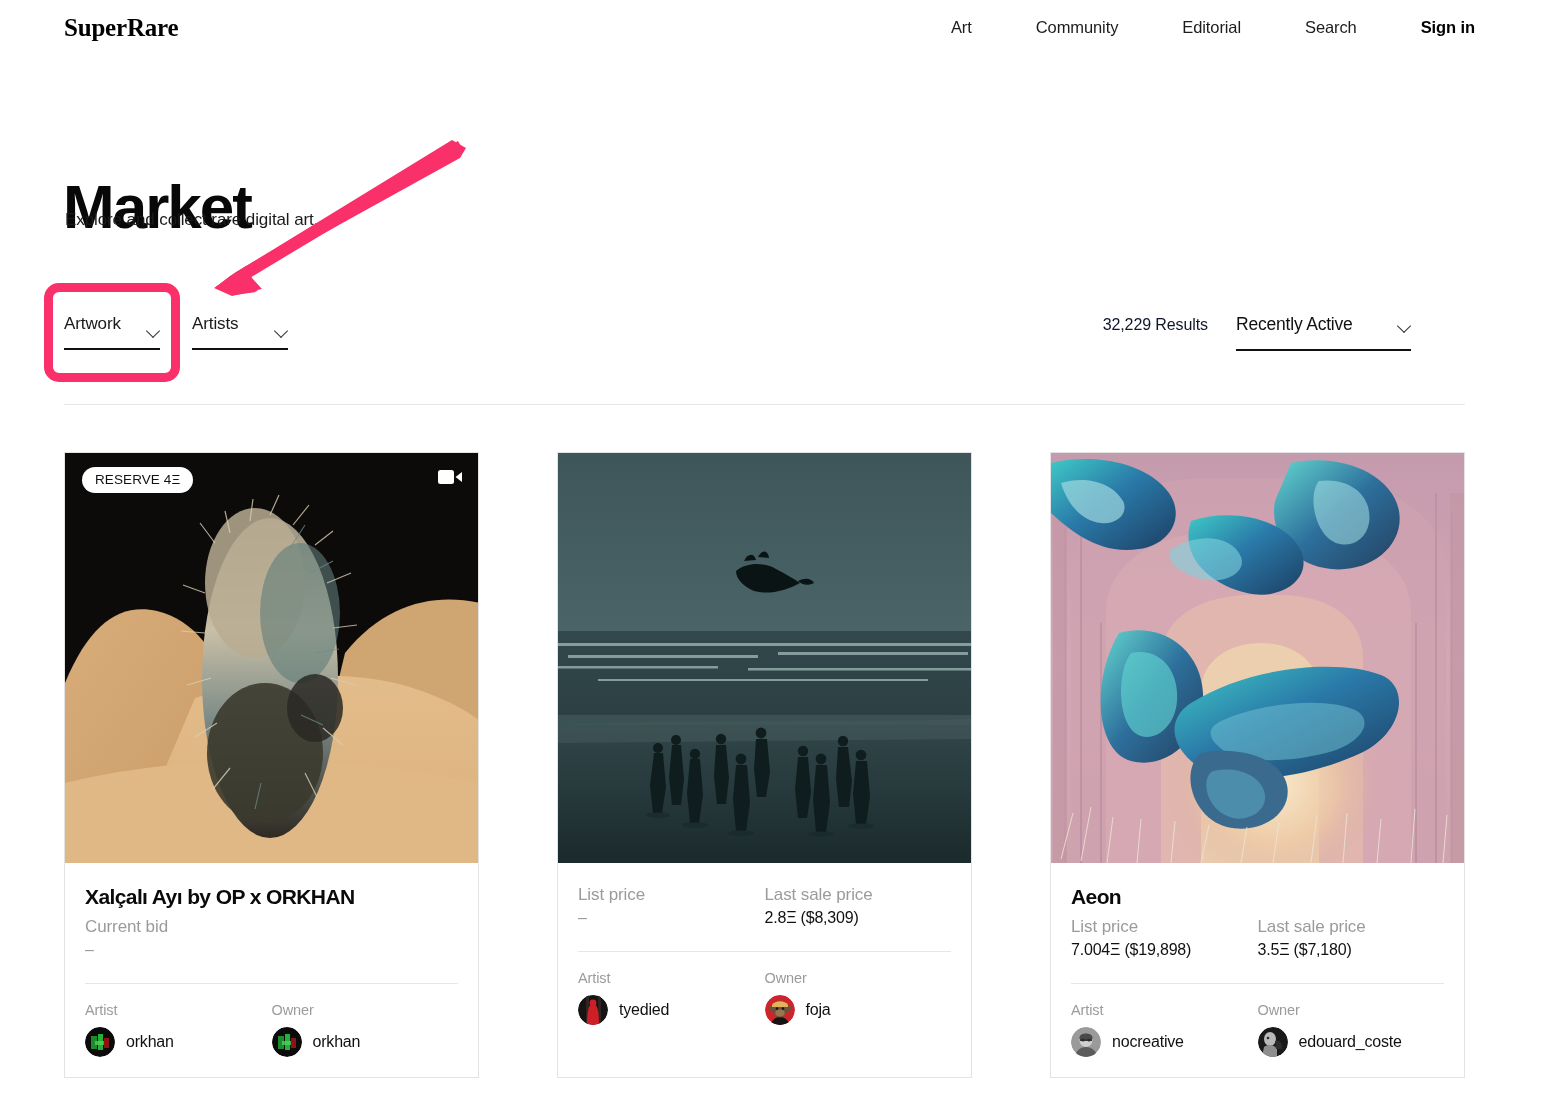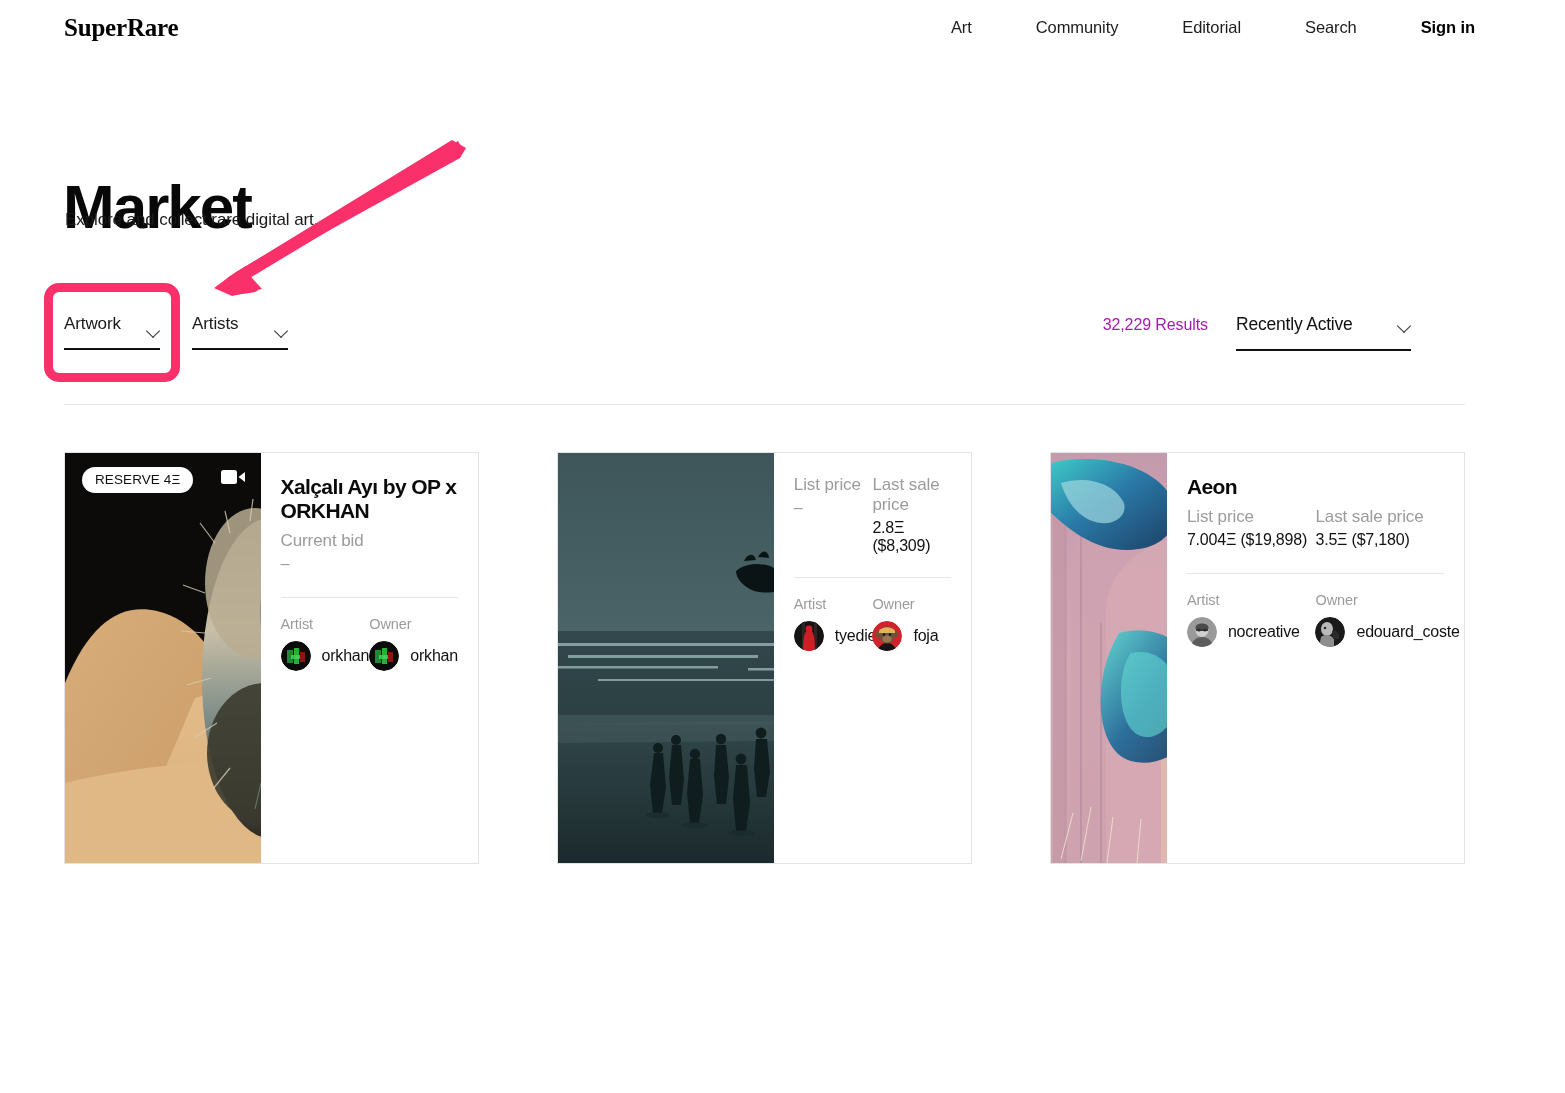--- a/index.html
+++ b/index.html
@@ -113,21 +113,21 @@
   .results-row {
     position: absolute;
     right: 100px;
     top: 314px;
     display: flex;
     align-items: flex-start;
     gap: 28px;
   }
   .results-count {
     font-size: 16px;
-    color: #a21caf;
+    color: #0f172a;
     letter-spacing: -0.1px;
     padding-top: 2px;
     margin-left: 44px;
   }
   .sort-dropdown {
     width: 175px;
     border-bottom: 2px solid #111;
     padding-bottom: 14px;
     display: flex;
     align-items: center;
@@ -155,21 +155,21 @@
     left: 64px;
     top: 452px;
     display: flex;
     gap: 78px;
   }
   .card {
     width: 415px;
     background: #fff;
     border: 1px solid #e3e3e3;
     display: flex;
-    flex-direction: row;
+    flex-direction: column;
   }
   .card-media {
     position: relative;
     width: 100%;
     height: 410px;
     overflow: hidden;
   }
   .badge {
     position: absolute;
     left: 17px; top: 14px;

